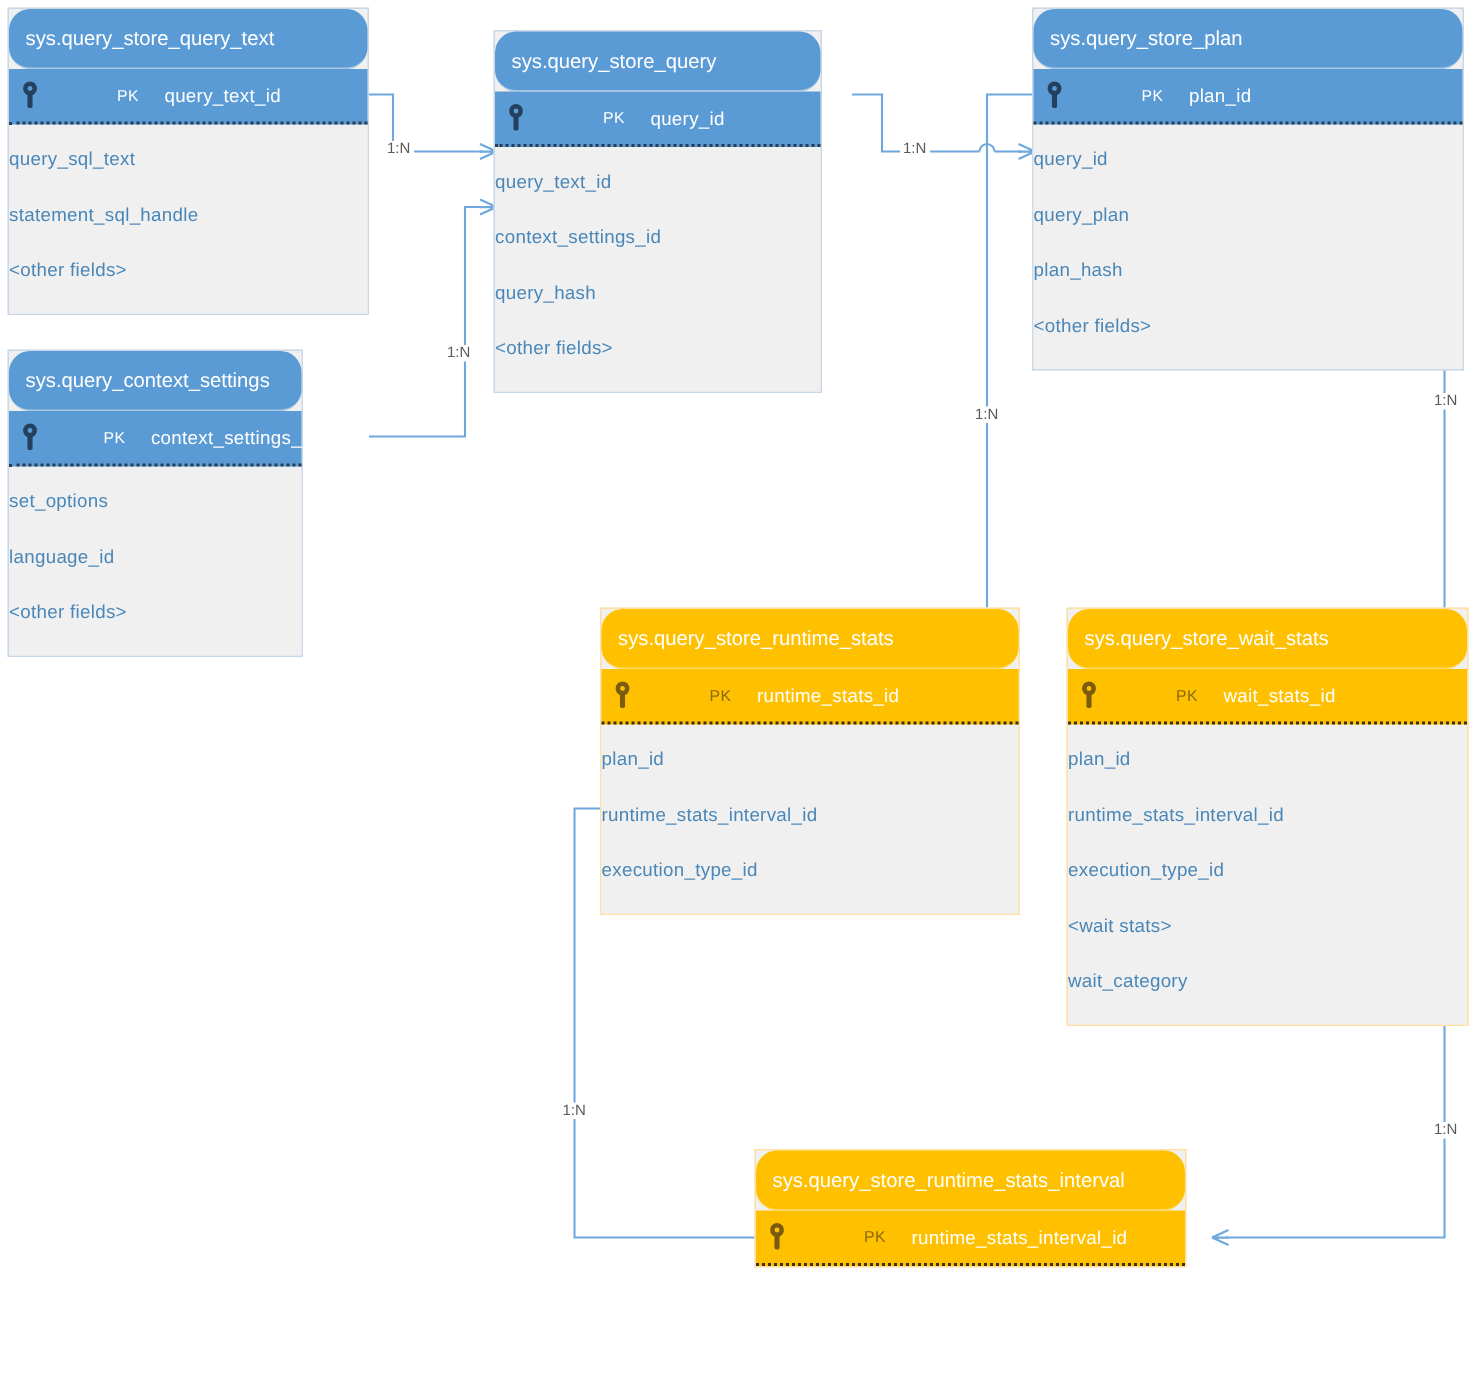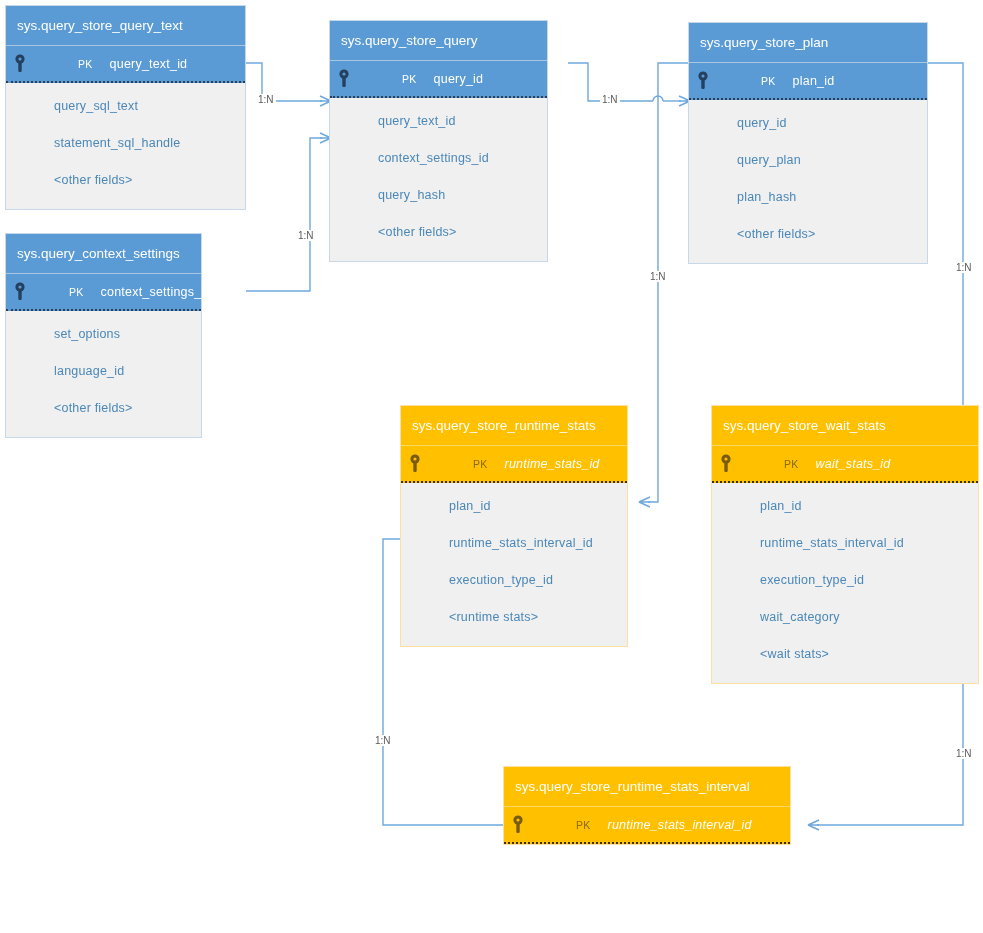--- a/index.html
+++ b/index.html
@@ -37,39 +37,39 @@
   }
   .entity .ent-header {
     box-sizing: border-box;
     height: 40px;
     line-height: 40px;
     padding-left: 11px;
     font-size: 13.5px;
     color: #ffffff;
     white-space: nowrap;
     overflow: hidden;
+    border-radius: 14px;
   }
   .entity .ent-pk {
     box-sizing: border-box;
     height: 37px;
     position: relative;
     display: flex;
     align-items: center;
     white-space: nowrap;
   }
   .entity .ent-body {
     box-sizing: border-box;
     padding-top: 5px;
     padding-bottom: 10px;
   }
   .entity .field {
     box-sizing: border-box;
     height: 37px;
     line-height: 37px;
-    padding-left: 48px;
     font-size: 12.5px;
     color: #4a87b8;
     white-space: nowrap;
     letter-spacing: 0.2px;
   }
   .pk-icon {
     width: 22px;
     margin-left: 9px;
     display: flex;
     align-items: center;
@@ -111,21 +111,21 @@
   .theme-orange .ent-header {
     background: #ffc000;
     border-bottom: 1px solid #ffd960;
   }
   .theme-orange .ent-pk {
     background: #ffc000;
     border-bottom: 2px dotted #3a3020;
     color: #ffffff;
   }
   .theme-orange .pk-tag { color: #8a6a10; }
-  .theme-orange .pk-name { color: #ffffff; font-style: italic; }
+  .theme-orange .pk-name { color: #ffffff; }
   .theme-orange .ent-body { background: #f0f0f0; }
 
   .card-line {
     position: absolute;
     font-size: 10px;
     color: #5a5a5a;
     background: #ffffff;
     padding: 0 2px;
     z-index: 3;
     white-space: nowrap;
@@ -245,81 +245,80 @@
       <span class="pk-name">query_id</span>
     </div>
     <div class="ent-body">
       <div class="field">query_text_id</div>
       <div class="field">context_settings_id</div>
       <div class="field">query_hash</div>
       <div class="field">&lt;other fields&gt;</div>
     </div>
   </div>
 
-  <div class="entity theme-blue" style="left:688px; top:22px; width:240px;">
+  <div class="entity theme-blue" style="left:688px; top:5px; width:288px;">
     <div class="ent-header">sys.query_store_plan</div>
     <div class="ent-pk">
       <span class="pk-icon">
         <svg width="13" height="19" viewBox="0 0 13 19">
             <circle cx="5" cy="5" r="4.6" fill="#24405e"></circle>
             <circle cx="5" cy="5" r="1.6" fill="#5b9bd5"></circle>
             <rect x="3.3" y="8" width="3.4" height="10" rx="1.2" fill="#24405e"></rect>
           </svg>
       </span>
       <span class="pk-tag">PK</span>
       <span class="pk-name">plan_id</span>
     </div>
     <div class="ent-body">
       <div class="field">query_id</div>
       <div class="field">query_plan</div>
       <div class="field">plan_hash</div>
       <div class="field">&lt;other fields&gt;</div>
     </div>
   </div>
 
-  <div class="entity theme-orange" style="left:400px; top:405px; width:228px;">
+  <div class="entity theme-orange" style="left:400px; top:405px; width:280px;">
     <div class="ent-header">sys.query_store_runtime_stats</div>
     <div class="ent-pk">
       <span class="pk-icon">
         <svg width="13" height="19" viewBox="0 0 13 19">
             <circle cx="5" cy="5" r="4.6" fill="#7a5c10"></circle>
             <circle cx="5" cy="5" r="1.6" fill="#ffc000"></circle>
             <rect x="3.3" y="8" width="3.4" height="10" rx="1.2" fill="#7a5c10"></rect>
           </svg>
       </span>
       <span class="pk-tag">PK</span>
       <span class="pk-name">runtime_stats_id</span>
     </div>
     <div class="ent-body">
       <div class="field">plan_id</div>
       <div class="field">runtime_stats_interval_id</div>
       <div class="field">execution_type_id</div>
-      <div class="field">&lt;runtime stats&gt;</div>
     </div>
   </div>
 
   <div class="entity theme-orange" style="left:711px; top:405px; width:268px;">
     <div class="ent-header">sys.query_store_wait_stats</div>
     <div class="ent-pk">
       <span class="pk-icon">
         <svg width="13" height="19" viewBox="0 0 13 19">
             <circle cx="5" cy="5" r="4.6" fill="#7a5c10"></circle>
             <circle cx="5" cy="5" r="1.6" fill="#ffc000"></circle>
             <rect x="3.3" y="8" width="3.4" height="10" rx="1.2" fill="#7a5c10"></rect>
           </svg>
       </span>
       <span class="pk-tag">PK</span>
       <span class="pk-name">wait_stats_id</span>
     </div>
     <div class="ent-body">
       <div class="field">plan_id</div>
       <div class="field">runtime_stats_interval_id</div>
       <div class="field">execution_type_id</div>
+      <div class="field">&lt;wait stats&gt;</div>
       <div class="field">wait_category</div>
-      <div class="field">&lt;wait stats&gt;</div>
     </div>
   </div>
 
   <div class="entity theme-orange" style="left:503px; top:766px; width:288px;">
     <div class="ent-header">sys.query_store_runtime_stats_interval</div>
     <div class="ent-pk">
       <span class="pk-icon">
         <svg width="13" height="19" viewBox="0 0 13 19">
             <circle cx="5" cy="5" r="4.6" fill="#7a5c10"></circle>
             <circle cx="5" cy="5" r="1.6" fill="#ffc000"></circle>

